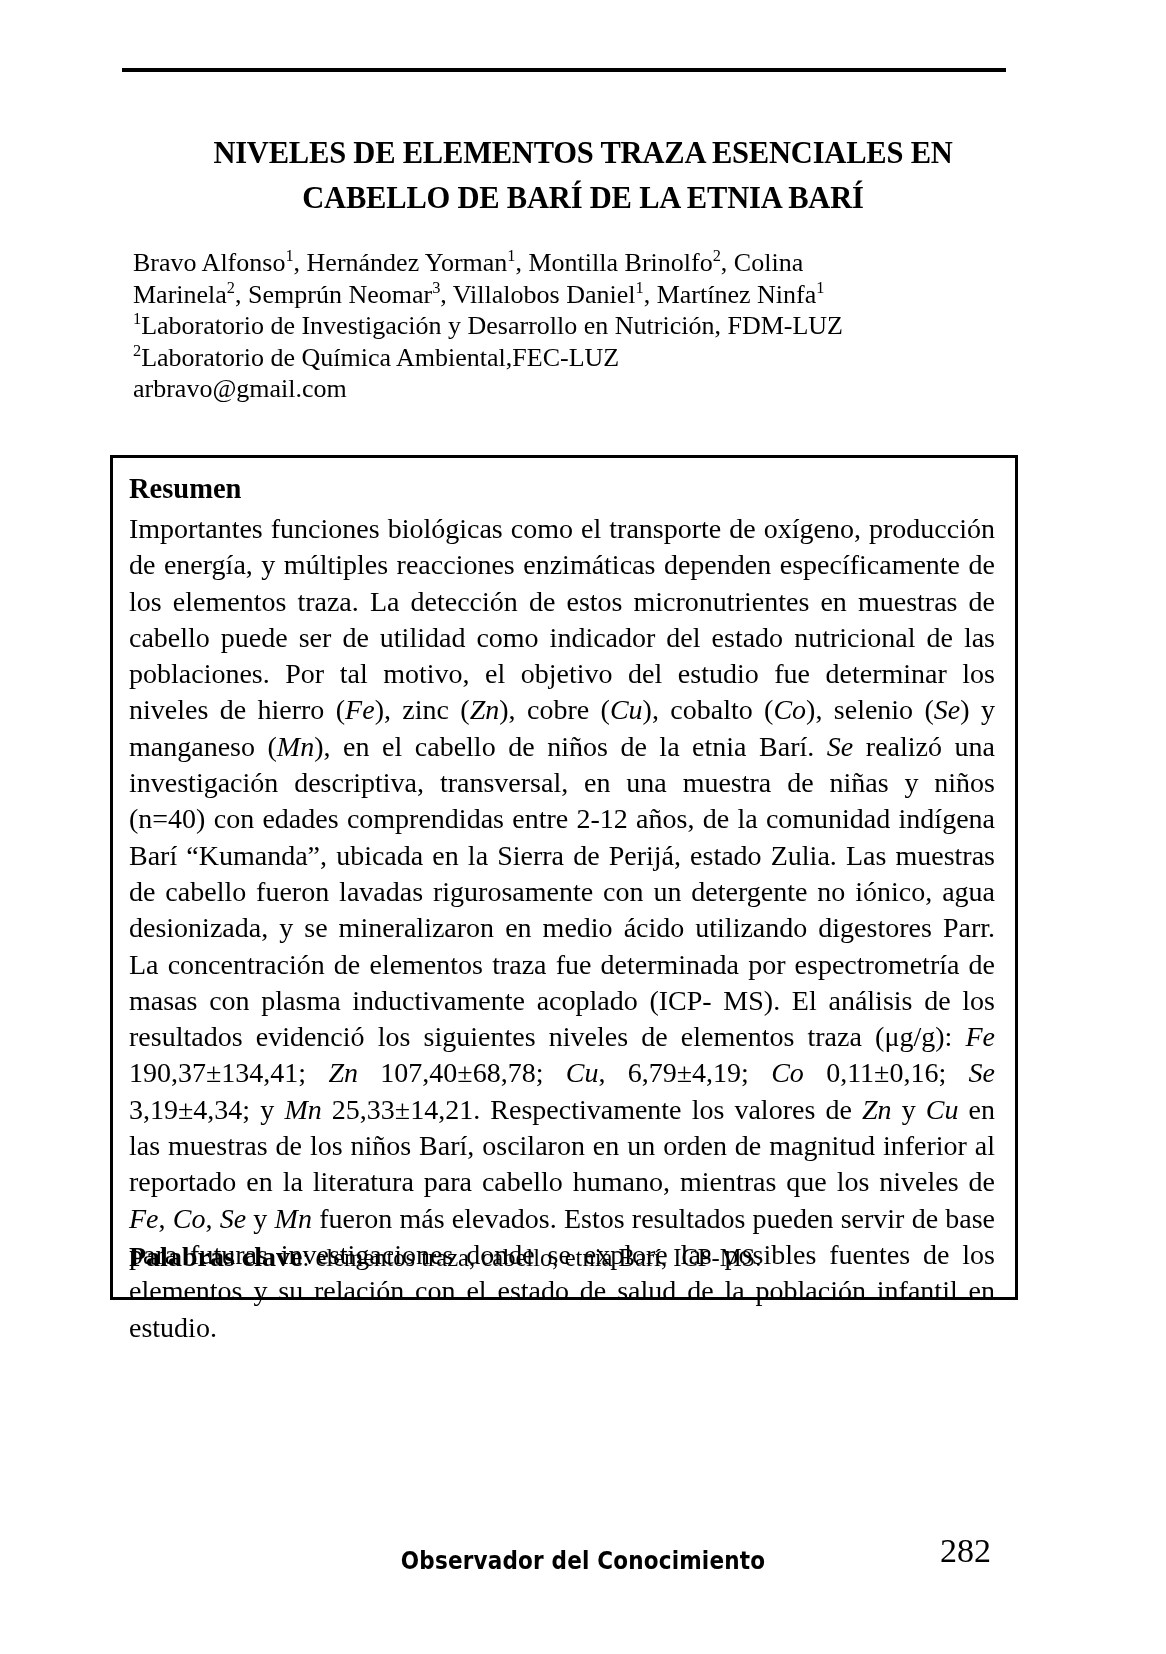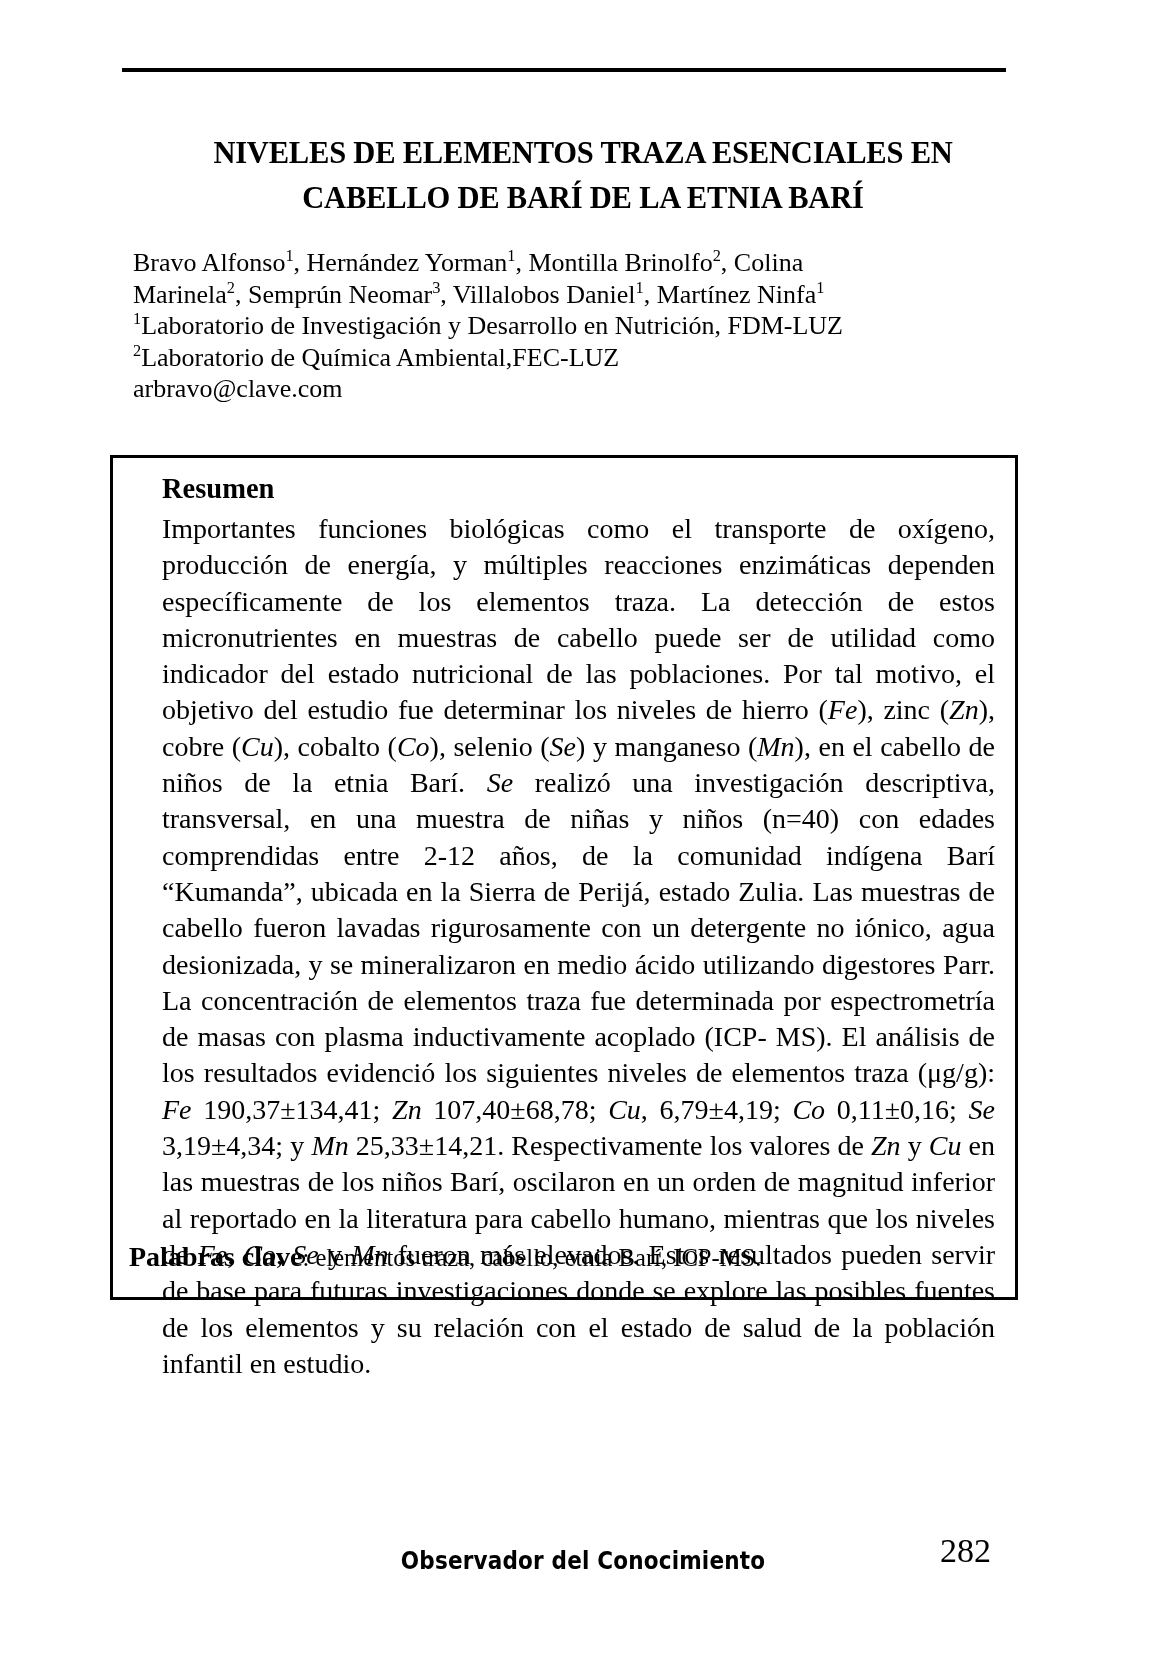--- a/index.html
+++ b/index.html
@@ -69,21 +69,20 @@
     position: absolute;
     left: 110px;
     top: 455px;
     width: 908px;
     height: 845px;
     border: 3px solid #000000;
     box-sizing: border-box;
   }
   .abstract-inner {
     padding: 14px 20px 0 16px;
-    margin-left: 33px;
   }
   .resumen-heading {
     font-size: 28.5px;
     font-weight: bold;
     margin: 0 0 5px 0;
     line-height: 34px;
   }
   .abstract-text {
     font-size: 28px;
     line-height: 36.3px;
@@ -140,21 +139,21 @@
   <div class="title">
     <span class="line">NIVELES DE ELEMENTOS TRAZA ESENCIALES EN</span>
     <span class="line">CABELLO DE BARÍ DE LA ETNIA BARÍ</span>
   </div>
 
   <div class="authors-block">
     <span class="line">Bravo Alfonso<sup>1</sup>, Hernández Yorman<sup>1</sup>,  Montilla Brinolfo<sup>2</sup>, Colina</span>
     <span class="line">Marinela<sup>2</sup>,   Semprún Neomar<sup>3</sup>,   Villalobos Daniel<sup>1</sup>, Martínez Ninfa<sup>1</sup></span>
     <span class="line"><sup>1</sup>Laboratorio de Investigación y Desarrollo en Nutrición, FDM-LUZ</span>
     <span class="line"><sup>2</sup>Laboratorio de Química Ambiental,FEC-LUZ</span>
-    <span class="line">arbravo@clave.com</span>
+    <span class="line">arbravo@gmail.com</span>
   </div>
 
   <div class="abstract-box">
     <div class="abstract-inner">
       <div class="resumen-heading">Resumen</div>
       <p class="abstract-text">Importantes funciones biológicas como el transporte de oxígeno, producción de energía, y múltiples reacciones enzimáticas dependen específicamente de los elementos traza. La detección de estos micronutrientes en muestras de cabello puede ser de utilidad como indicador del estado nutricional de las poblaciones. Por tal motivo, el objetivo del estudio fue determinar los niveles de hierro (<i>Fe</i>), zinc (<i>Zn</i>), cobre (<i>Cu</i>), cobalto (<i>Co</i>), selenio (<i>Se</i>) y manganeso (<i>Mn</i>), en el cabello de niños de la etnia Barí. <i>Se</i> realizó una investigación descriptiva, transversal, en una muestra de niñas y niños (n=40) con edades comprendidas entre 2-12 años, de la comunidad indígena Barí “Kumanda”, ubicada en la Sierra de Perijá, estado Zulia. Las muestras de cabello fueron lavadas rigurosamente con un detergente no iónico, agua desionizada, y se mineralizaron en medio ácido utilizando digestores Parr. La concentración de elementos traza fue determinada por espectrometría de masas con plasma inductivamente acoplado (ICP- MS). El análisis de los resultados evidenció los siguientes niveles de elementos traza (μg/g): <i>Fe</i> 190,37±134,41; <i>Zn</i> 107,40±68,78; <i>Cu</i>,  6,79±4,19; <i>Co</i> 0,11±0,16; <i>Se</i> 3,19±4,34; y <i>Mn</i> 25,33±14,21. Respectivamente los valores de <i>Zn</i> y <i>Cu</i> en las muestras de los niños Barí, oscilaron en un orden de magnitud inferior al reportado en la literatura para cabello humano, mientras que los niveles de <i>Fe</i>, <i>Co</i>, <i>Se</i> y <i>Mn</i> fueron más elevados. Estos resultados pueden servir de base para futuras investigaciones donde se explore  las  posibles fuentes de los elementos y su relación con el estado de salud de la población infantil en estudio.</p>
     </div>
     <div class="keywords">
       <span class="kw-label">Palabras clave</span><span>: </span><span>elementos traza, cabello, etnia Barí, ICP-MS.</span>
     </div>

